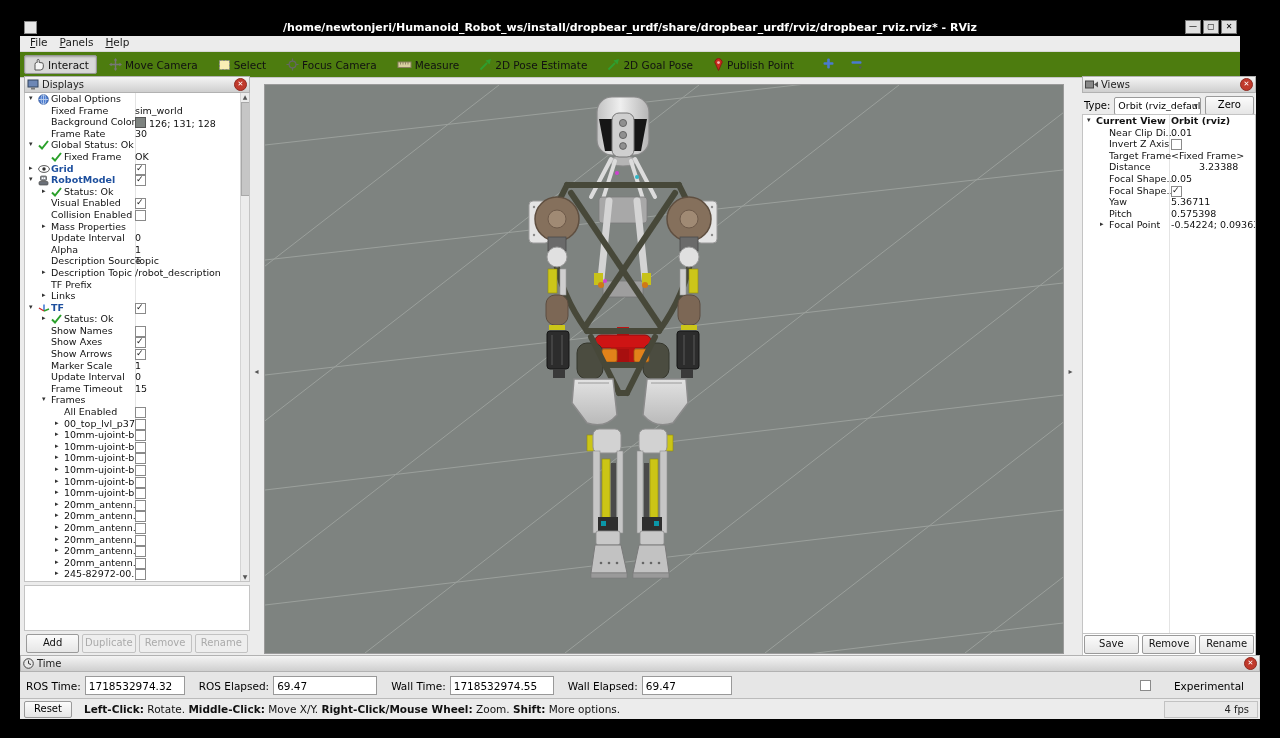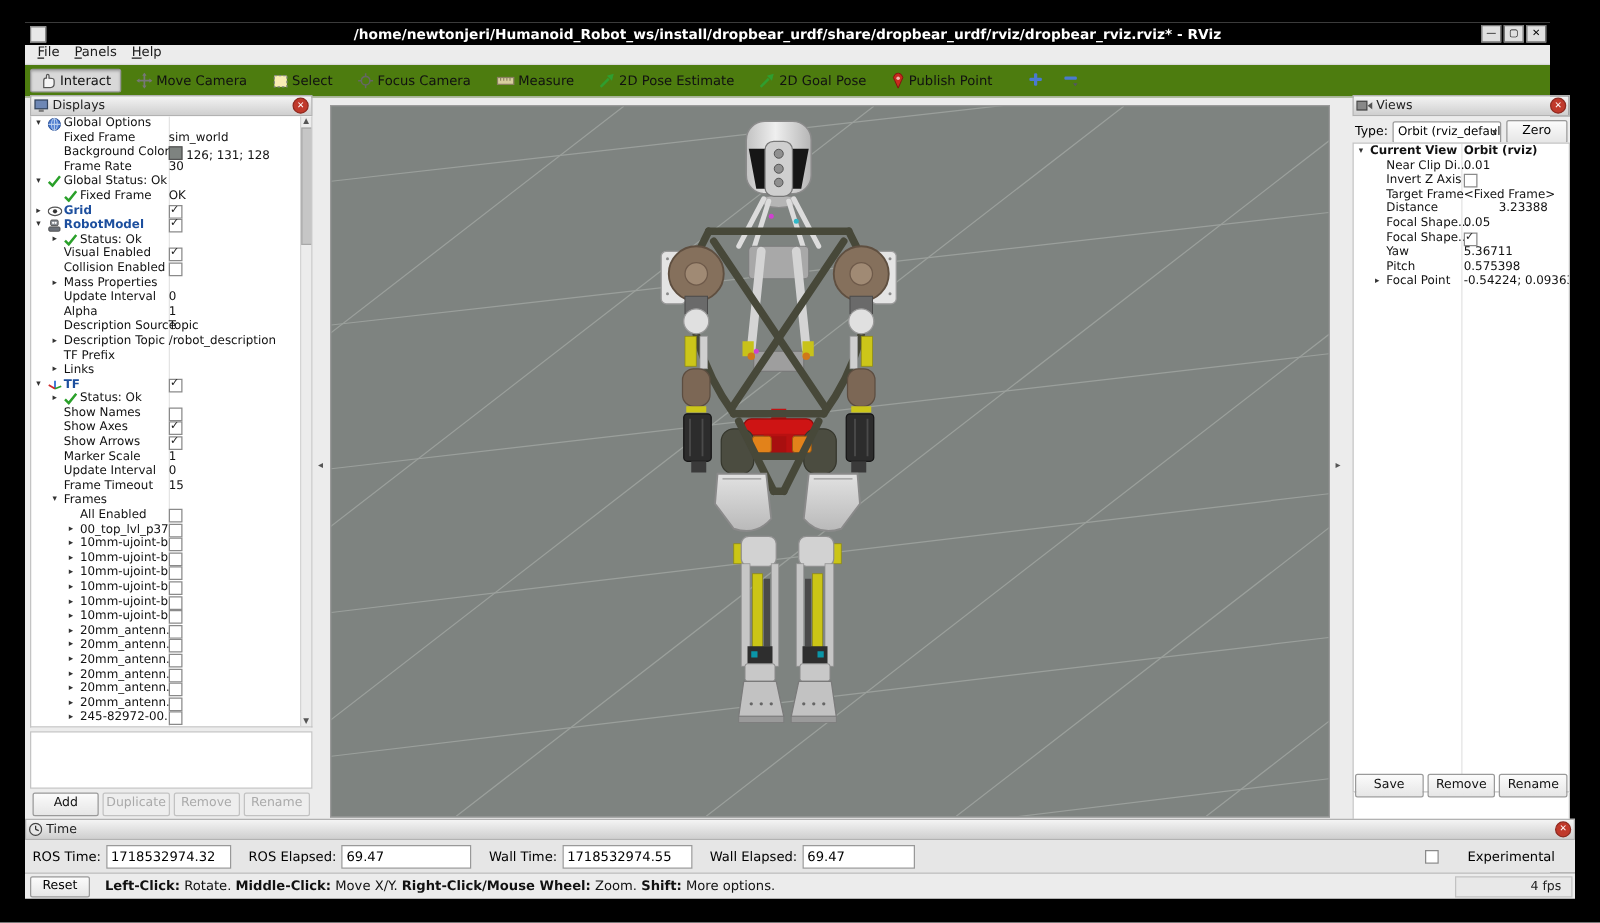--- a/index.html
+++ b/index.html
@@ -440,21 +440,21 @@
           <div class="trow"><span style="display: inline-block; width: 17px;"></span><span class="texp"></span><span class="tlabel">Near Clip Di...</span><span class="tval" style="left: 88px;"><span>0.01</span></span></div>
           <div class="trow"><span style="display: inline-block; width: 17px;"></span><span class="texp"></span><span class="tlabel">Invert Z Axis</span><span class="tval" style="left: 88px;"><span class="cb"></span></span></div>
           <div class="trow"><span style="display: inline-block; width: 17px;"></span><span class="texp"></span><span class="tlabel">Target Frame</span><span class="tval" style="left: 88px;"><span>&lt;Fixed Frame&gt;</span></span></div>
           <div class="trow"><span style="display: inline-block; width: 17px;"></span><span class="texp"></span><span class="tlabel">Distance</span><span class="tval" style="left: 72px; margin-left: 44px;"><span>3.23388</span></span></div>
           <div class="trow"><span style="display: inline-block; width: 17px;"></span><span class="texp"></span><span class="tlabel">Focal Shape...</span><span class="tval" style="left: 88px;"><span>0.05</span></span></div>
           <div class="trow"><span style="display: inline-block; width: 17px;"></span><span class="texp"></span><span class="tlabel">Focal Shape...</span><span class="tval" style="left: 88px;"><span class="cb on"></span></span></div>
           <div class="trow"><span style="display: inline-block; width: 17px;"></span><span class="texp"></span><span class="tlabel">Yaw</span><span class="tval" style="left: 88px;"><span>5.36711</span></span></div>
           <div class="trow"><span style="display: inline-block; width: 17px;"></span><span class="texp"></span><span class="tlabel">Pitch</span><span class="tval" style="left: 88px;"><span>0.575398</span></span></div>
           <div class="trow"><span style="display: inline-block; width: 17px;"></span><span class="texp">▸</span><span class="tlabel">Focal Point</span><span class="tval" style="left: 88px;"><span>-0.54224; 0.09363...</span></span></div>
         </div>
-      <div class="pbtn-row" style="top:543px;" id="views-buttons">
+      <div class="pbtn-row" style="top:559px;" id="views-buttons">
           <span class="pbtn">Save</span>
           <span class="pbtn">Remove</span>
           <span class="pbtn">Rename</span>
         </div>
     </div>
   </div>
 
   <div class="timepanel">
     <div class="phead">
       <svg width="11" height="11">

